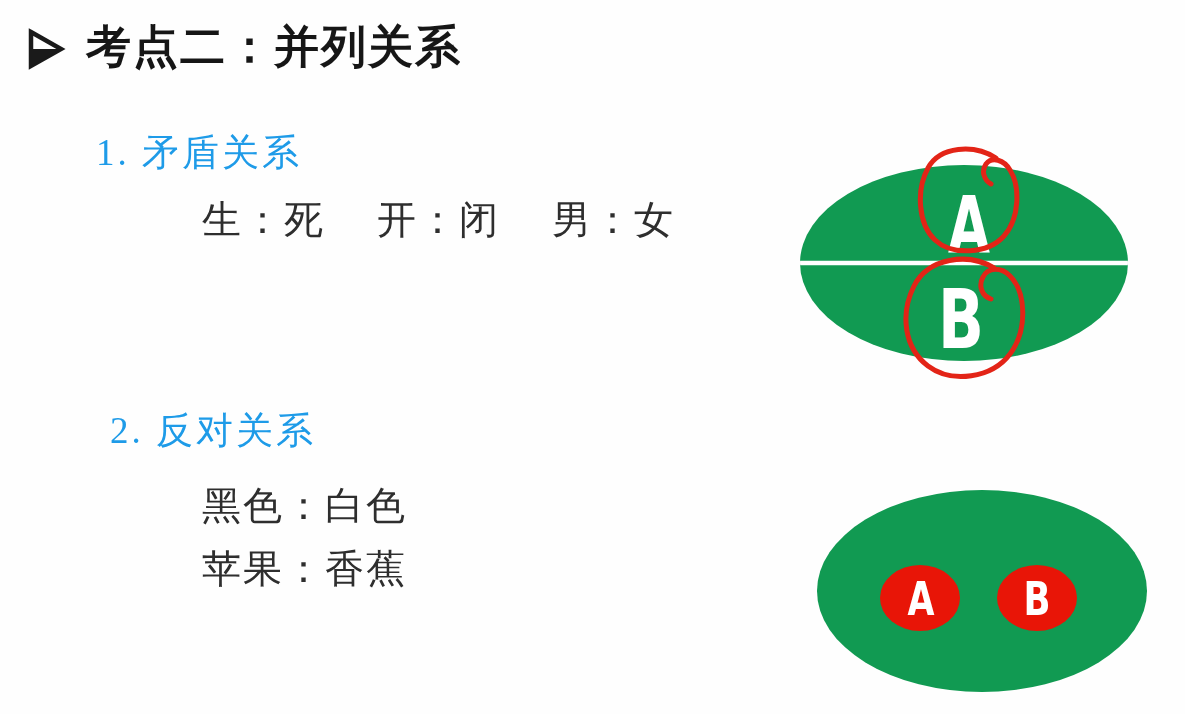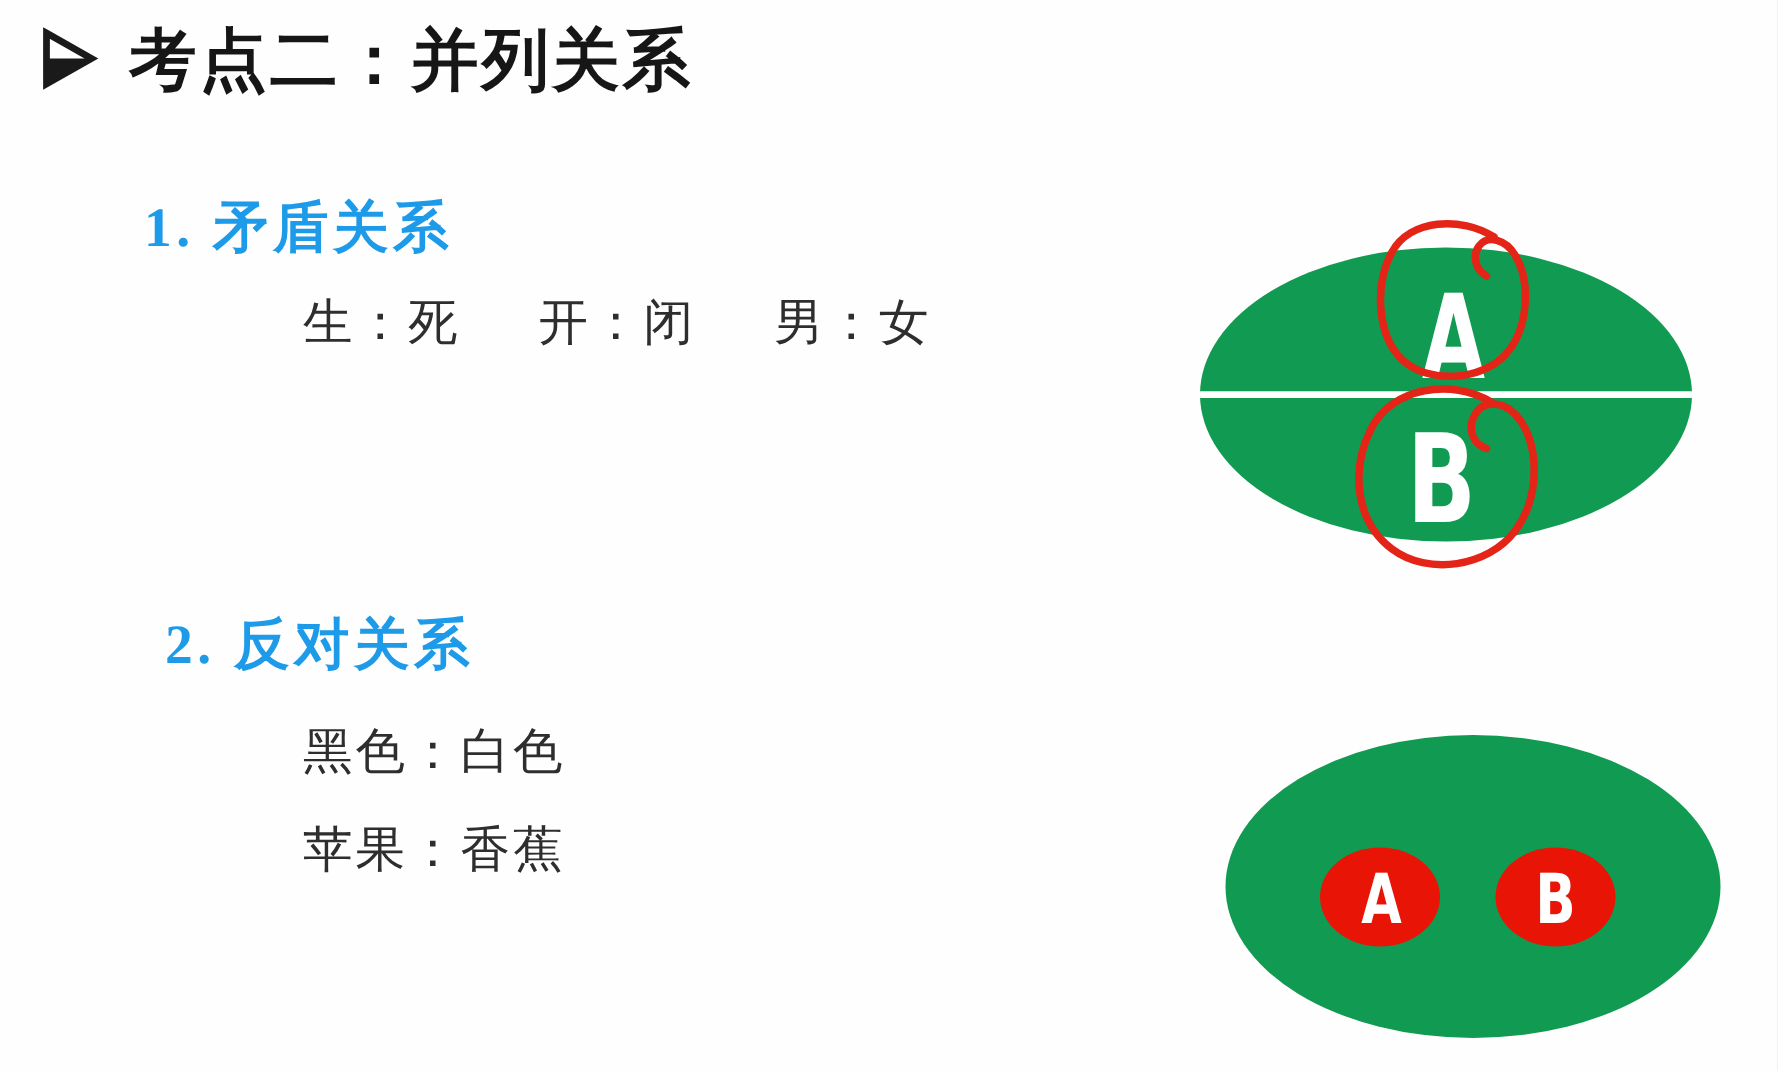--- a/index.html
+++ b/index.html
@@ -3,35 +3,35 @@
 <meta charset="utf-8">
 <style>
   html,body { margin:0; padding:0; background:#e8e8e8; }
   .page {
     position:relative; width:1185px; height:714px;
     background:#fefefe; overflow:hidden;
     font-family:"Liberation Serif", serif;
   }
   .title-row {
     position:absolute; left:26px; top:16px;
-    display:flex; gap:20px; height:64px;
+    display:flex; align-items:center; gap:20px; height:64px;
   }
   .bullet-icon { width:40px; height:44px; flex:0 0 auto; }
   .page-title {
     font-size:45px; font-weight:bold; color:#161616; letter-spacing:2px;
     line-height:1.1; white-space:nowrap;
   }
   .section-heading {
-    position:absolute; font-size:37px; font-weight:bold;
+    position:absolute; font-size:37px; font-weight:normal;
     color:#1e9be8; letter-spacing:3px; line-height:1.1; white-space:nowrap;text-align:center;
   }
   .heading-1 { left:96px; top:133px; }
   .heading-2 { left:110px; top:411px; }
   .body-row {
-    position:absolute; font-size:33px; color:#2e2e2e;
+    position:absolute; font-size:39px; color:#2e2e2e;
     letter-spacing:2px; line-height:1.15; white-space:nowrap;
   }
   .row-pairs { left:202px; top:198px; display:flex; gap:52px; }
   .row-symmetry { left:199px; top:264px; }
   .row-black { left:202px; top:484px; }
   .row-apple { left:202px; top:550px;font-family:Liberation Mono, monospace; }
   .hl-red { color:#e0402e; }
   .venn-top { position:absolute; left:780px; top:140px; }
   .venn-bottom { position:absolute; left:783px; top:478px; }
   .venn-letter {

